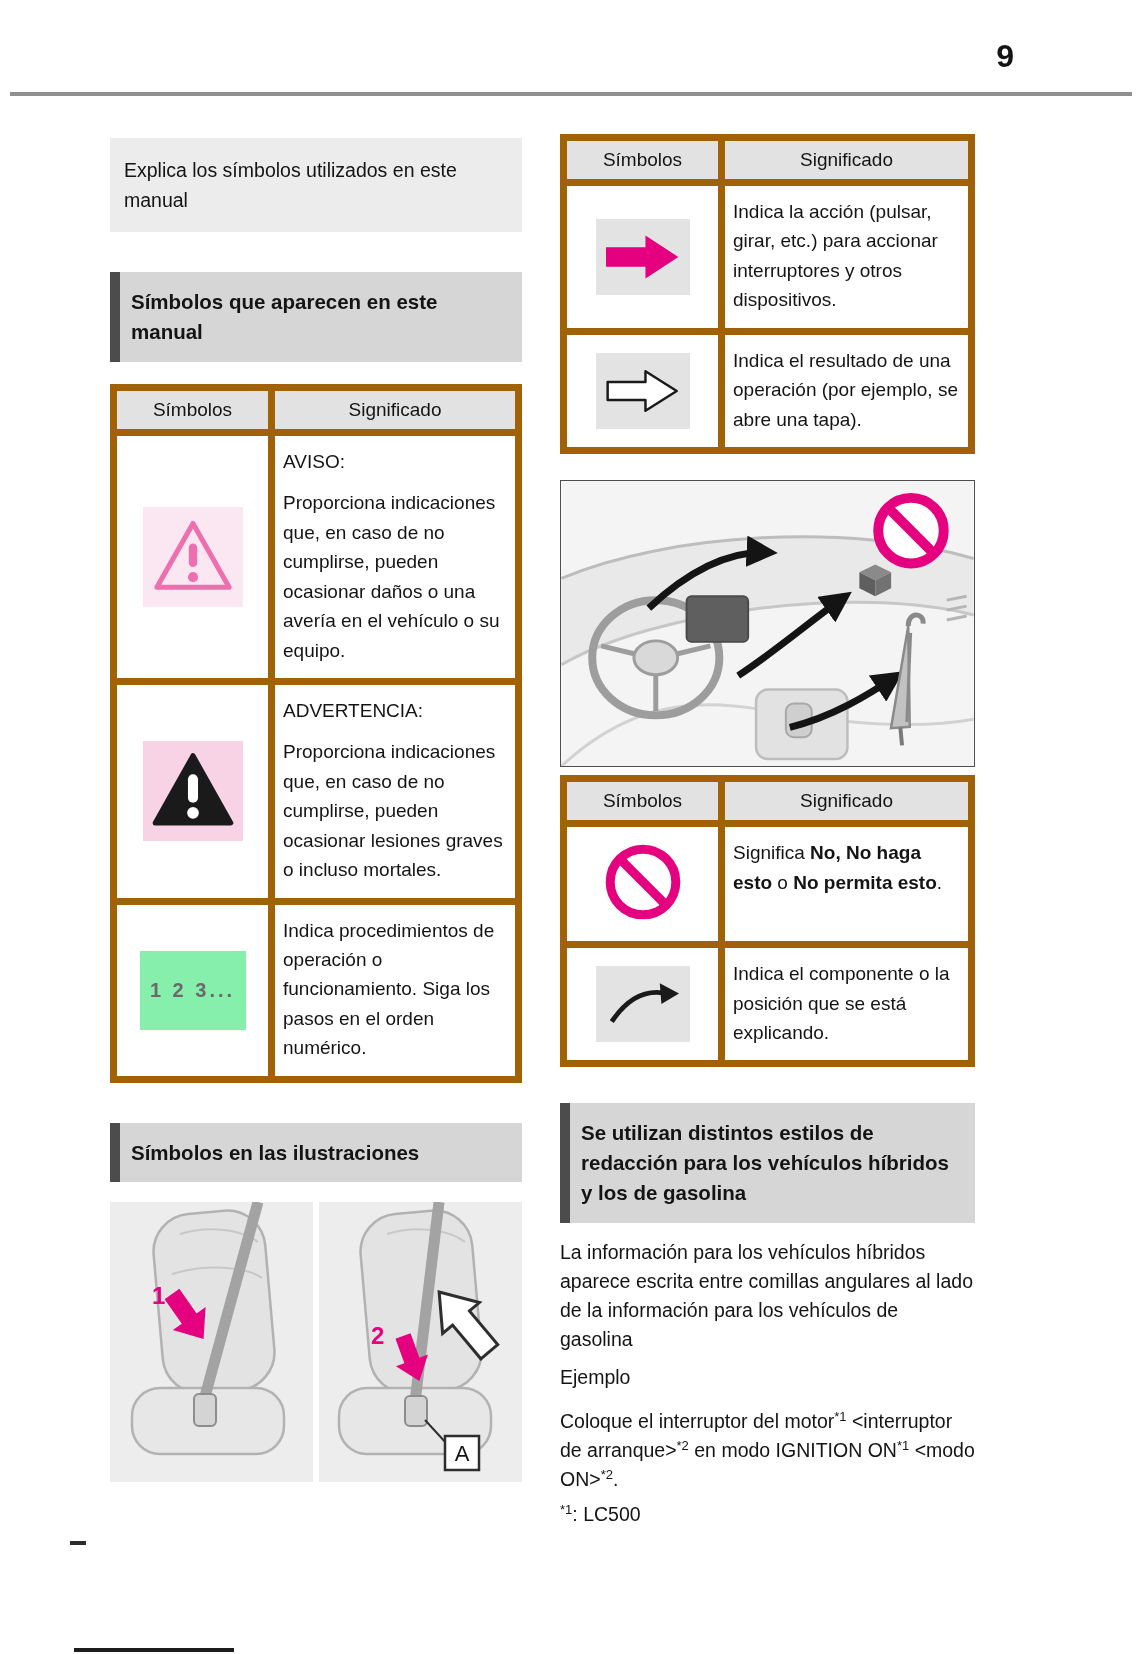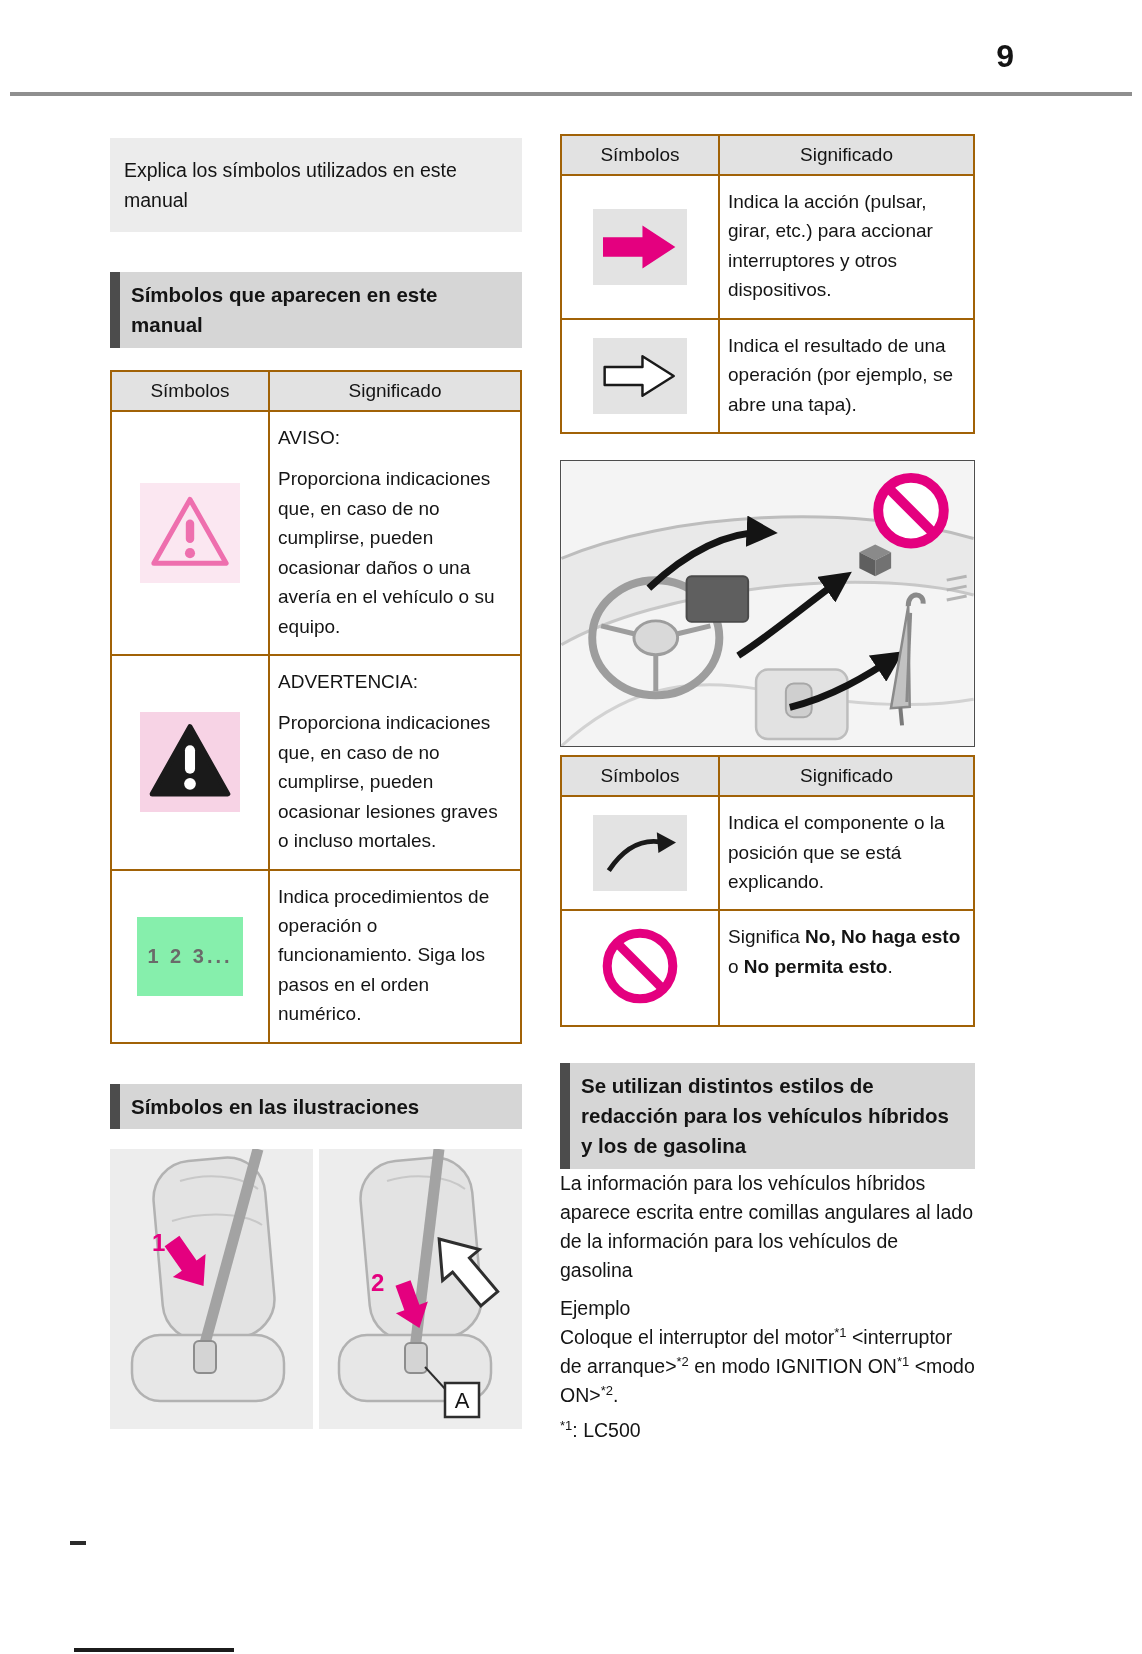--- a/index.html
+++ b/index.html
@@ -16,45 +16,45 @@
 
   .col { position:absolute; top:112px; }
   .col-left  { left:110px; width:412px; }
   .col-right { left:560px; width:415px; }
 
   .banner { background:#5a5a5a; color:#fff; font-weight:bold; font-size:22px; padding:10px 14px; }
   .intro-box { background:#ececec; font-size:19.5px; line-height:1.55; padding:17px 14px; margin-top:26px; }
 
   .section-header { display:flex; background:#d6d6d6; margin-top:40px; }
   .section-header .bar { width:10px; background:#4c4c4c; flex:none; }
-  .section-header .sh-text { font-weight:bold; font-size:20.5px; line-height:1.45; padding:8px 11px; }
+  .section-header .sh-text { font-weight:bold; font-size:20.5px; line-height:1.45; padding:15px 11px; }
 
   table.sym-table { border-collapse:collapse; width:100%; margin-top:22px; }
-  table.sym-table th, table.sym-table td { border:2px solid #a16207; }
+  table.sym-table th, table.sym-table td { border:7px solid #a16207; }
   table.sym-table th { background:#e2e2e2; font-weight:normal; font-size:19px; padding:8px 4px; text-align:center; }
   table.sym-table th.sym-col { width:158px; }
   td.sym-cell { text-align:center; vertical-align:middle; padding:14px 8px; }
   td.desc-cell { padding:11px 8px 13px; font-size:19px; line-height:1.55; vertical-align:top; }
   .desc-head { margin-bottom:12px; }
 
   .icon-box { display:inline-flex; align-items:center; justify-content:center; }
   .icon-box.pink       { background:#f7d3e5; width:100px; height:100px; }
   .icon-box.pink-light { background:#fbe7f1; width:100px; height:100px; }
   .icon-box.gray       { background:#e3e3e3; width:94px; height:76px; }
   .steps-box { width:106px; height:79px; background:#86efac; display:inline-flex; align-items:center;
                justify-content:center; font-size:20px; font-weight:bold; color:#6a6a6a; letter-spacing:3px; }
 
   .illustration { margin-top:20px; }
   .illustration svg, .dash-box svg { display:block; }
   .dash-box { margin-top:26px; border:1px solid #4d4d4d; width:415px; }
 
   .mt0 { margin-top:0; }
   .section-header.tight { margin-top:36px; }
 
-  .body-para { font-size:19.5px; line-height:1.5; }
+  .body-para { font-size:19.5px; line-height:1.5; margin-top:15px; }
   .example-label { margin-top:8px; }
   sup { font-size:13px; vertical-align:super; line-height:0; }
   .footnote { font-size:19.5px; line-height:1.45; margin-top:5px; }
   .bold { font-weight:bold; }
 
   .crop-mark-a { position:absolute; left:70px; top:1541px; width:16px; height:4px; background:#2b2b2b; }
   .crop-mark-b { position:absolute; left:74px; top:1648px; width:160px; height:4px; background:#1c1c1c; }
 </style>
 </head>
 <body>
@@ -255,44 +255,44 @@
     <table class="sym-table" style="margin-top:8px;">
       <thead>
         <tr>
           <th class="sym-col">Símbolos</th>
           <th>Significado</th>
         </tr>
       </thead>
       <tbody>
         <tr>
           <td class="sym-cell">
+            <svg width="82" height="82" viewBox="0 0 100 100">
+              <circle cx="50" cy="50" r="40" fill="#ffffff" stroke="#e4007f" stroke-width="11"></circle>
+              <line x1="22" y1="22" x2="78" y2="78" stroke="#e4007f" stroke-width="11"></line>
+            </svg>
+          </td>
+          <td class="desc-cell">
+            <div class="desc-text">
+              <span>Significa </span><span class="bold">No, No haga esto</span><span> o </span><span class="bold">No permita esto</span><span>.</span>
+            </div>
+          </td>
+        </tr>
+        <tr>
+          <td class="sym-cell">
             <span class="icon-box gray">
               <svg width="72" height="48" viewBox="0 0 90 60">
                 <path d="M6,52 C26,22 48,13 70,16" fill="none" stroke="#1a1a1a" stroke-width="6"></path>
                 <polygon points="66,4 90,17 68,30" fill="#1a1a1a"></polygon>
               </svg>
             </span>
           </td>
           <td class="desc-cell">
             <div class="desc-text">Indica el componente o la posición que se está explicando.</div>
           </td>
         </tr>
-        <tr>
-          <td class="sym-cell">
-            <svg width="82" height="82" viewBox="0 0 100 100">
-              <circle cx="50" cy="50" r="40" fill="#ffffff" stroke="#e4007f" stroke-width="11"></circle>
-              <line x1="22" y1="22" x2="78" y2="78" stroke="#e4007f" stroke-width="11"></line>
-            </svg>
-          </td>
-          <td class="desc-cell">
-            <div class="desc-text">
-              <span>Significa </span><span class="bold">No, No haga esto</span><span> o </span><span class="bold">No permita esto</span><span>.</span>
-            </div>
-          </td>
-        </tr>
       </tbody>
     </table>
 
     <div class="section-header tight">
       <span class="bar"></span>
       <span class="sh-text">Se utilizan distintos estilos de redacción para los vehículos híbridos y los de gasolina</span>
     </div>
 
     <p class="body-para">La información para los vehículos híbridos aparece escrita entre comillas angulares al lado de la información para los vehículos de gasolina</p>
 

